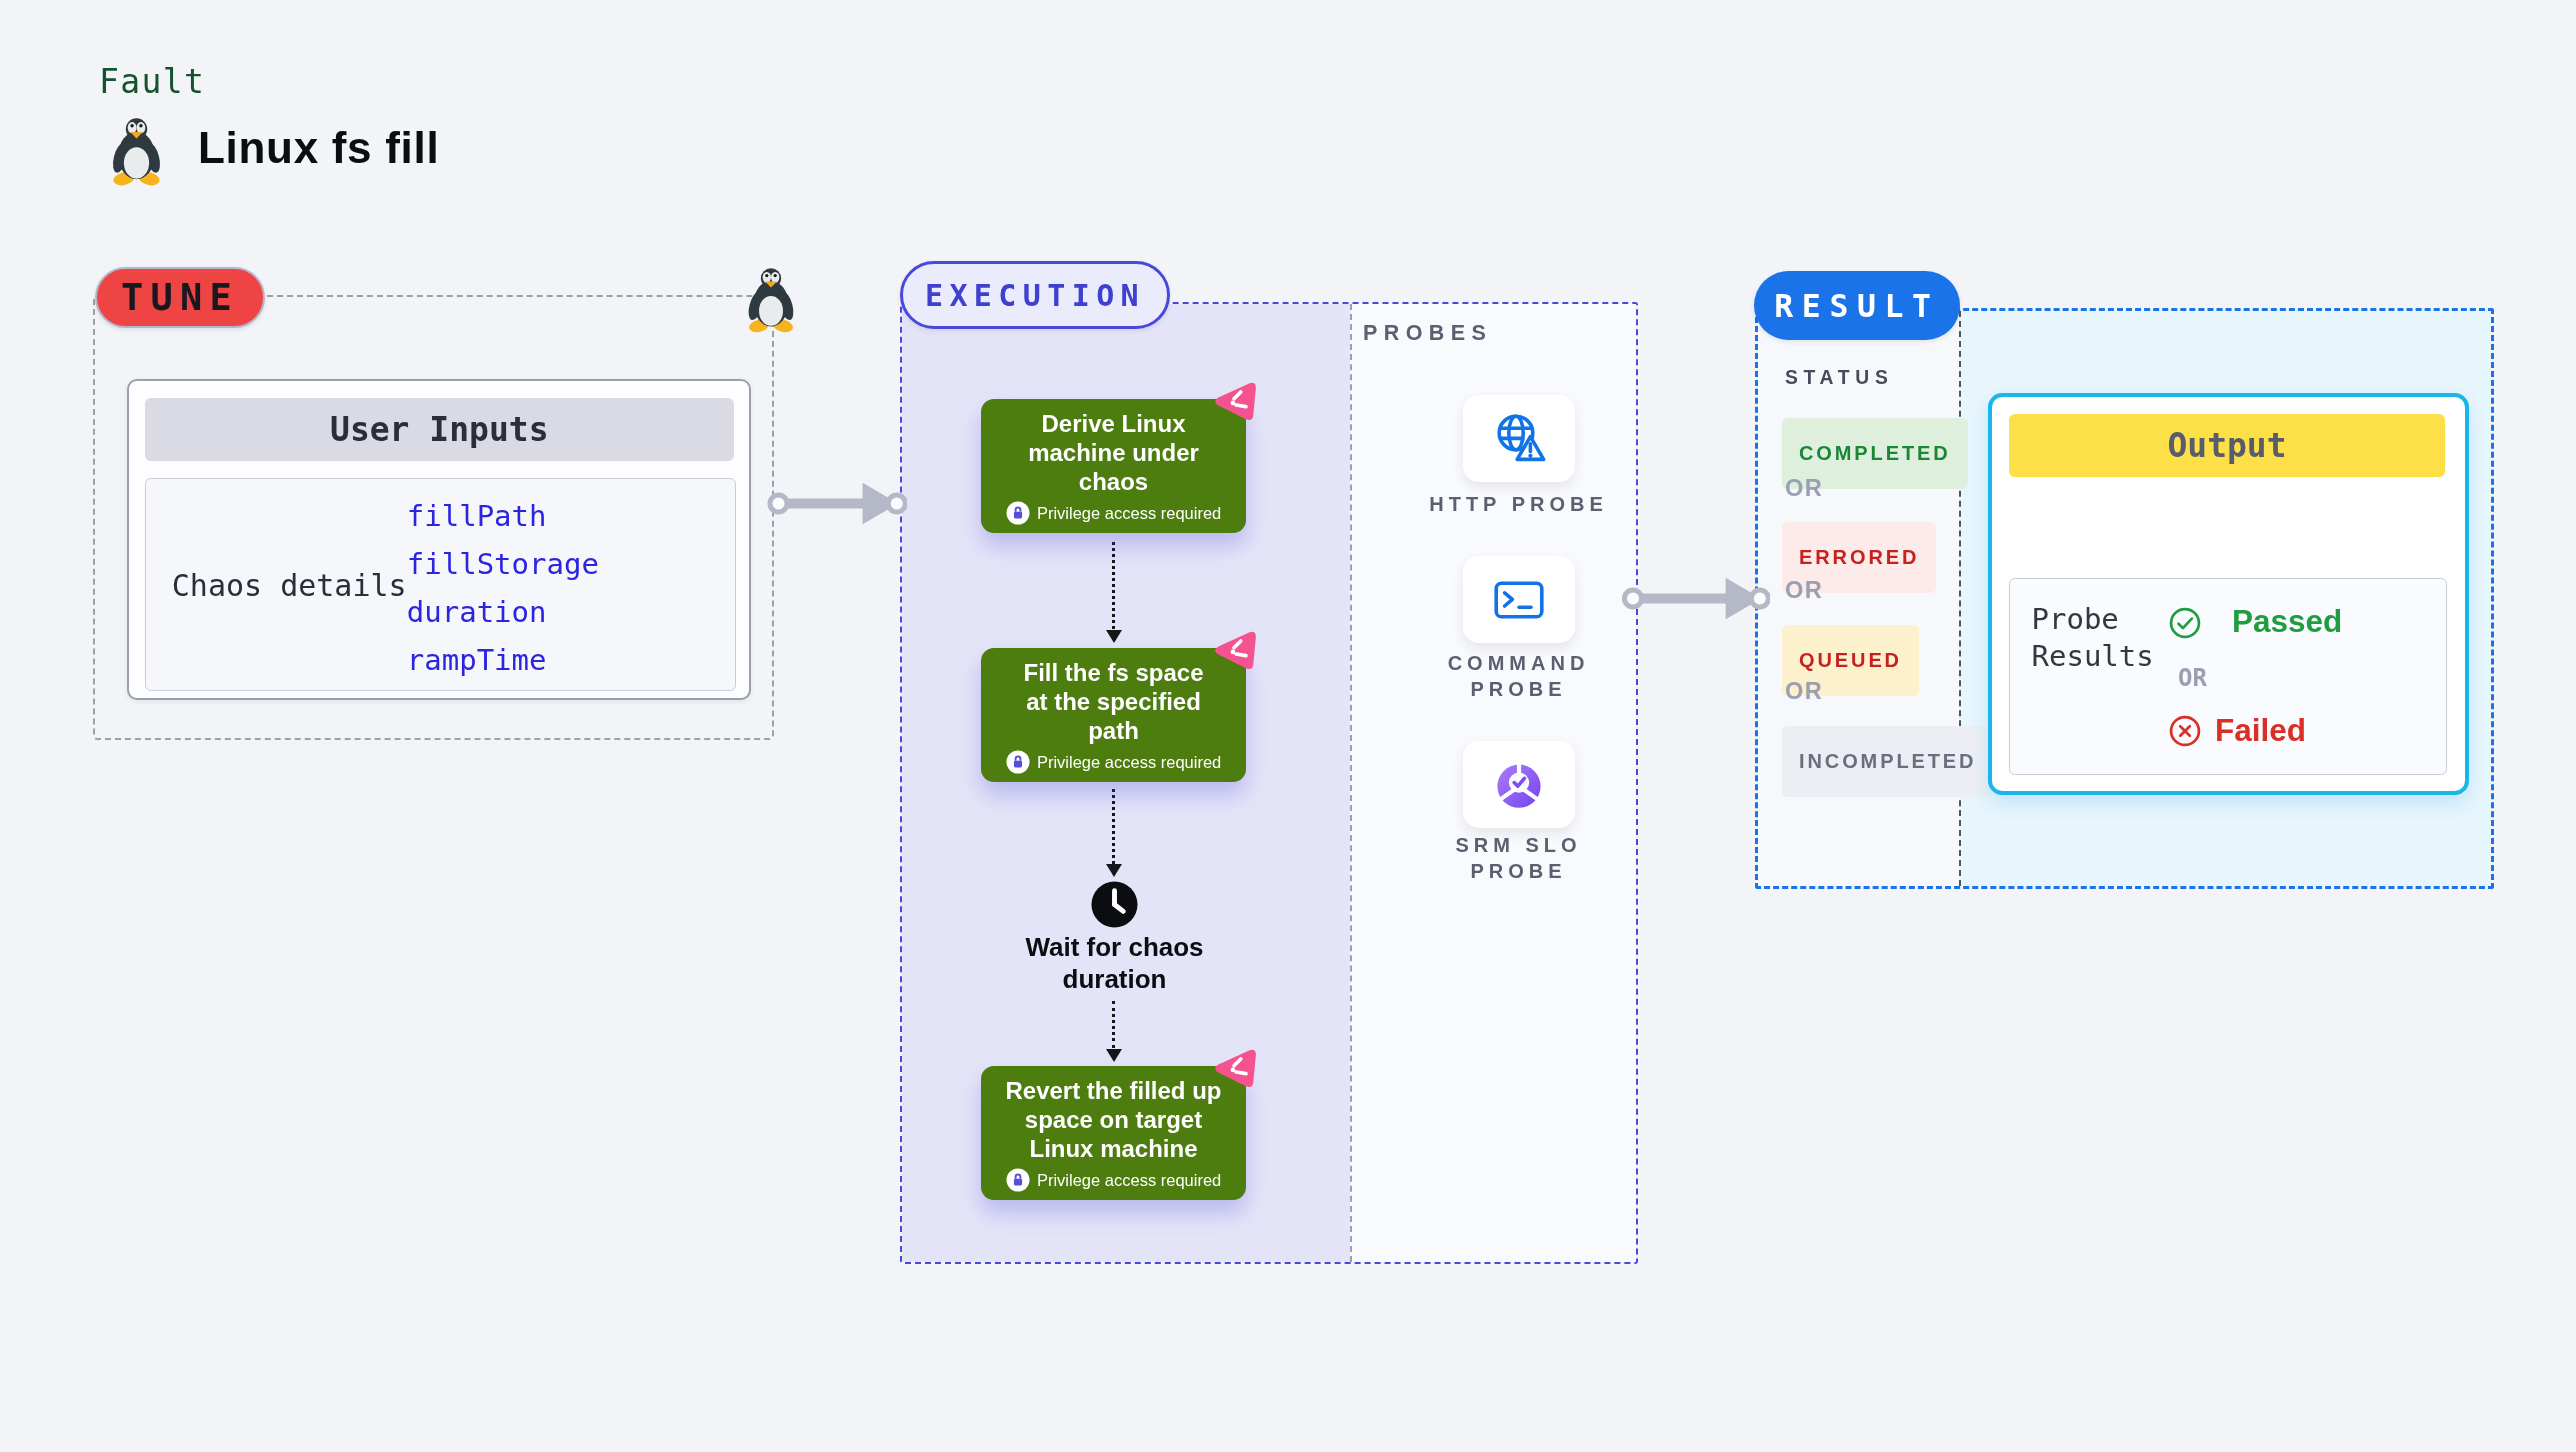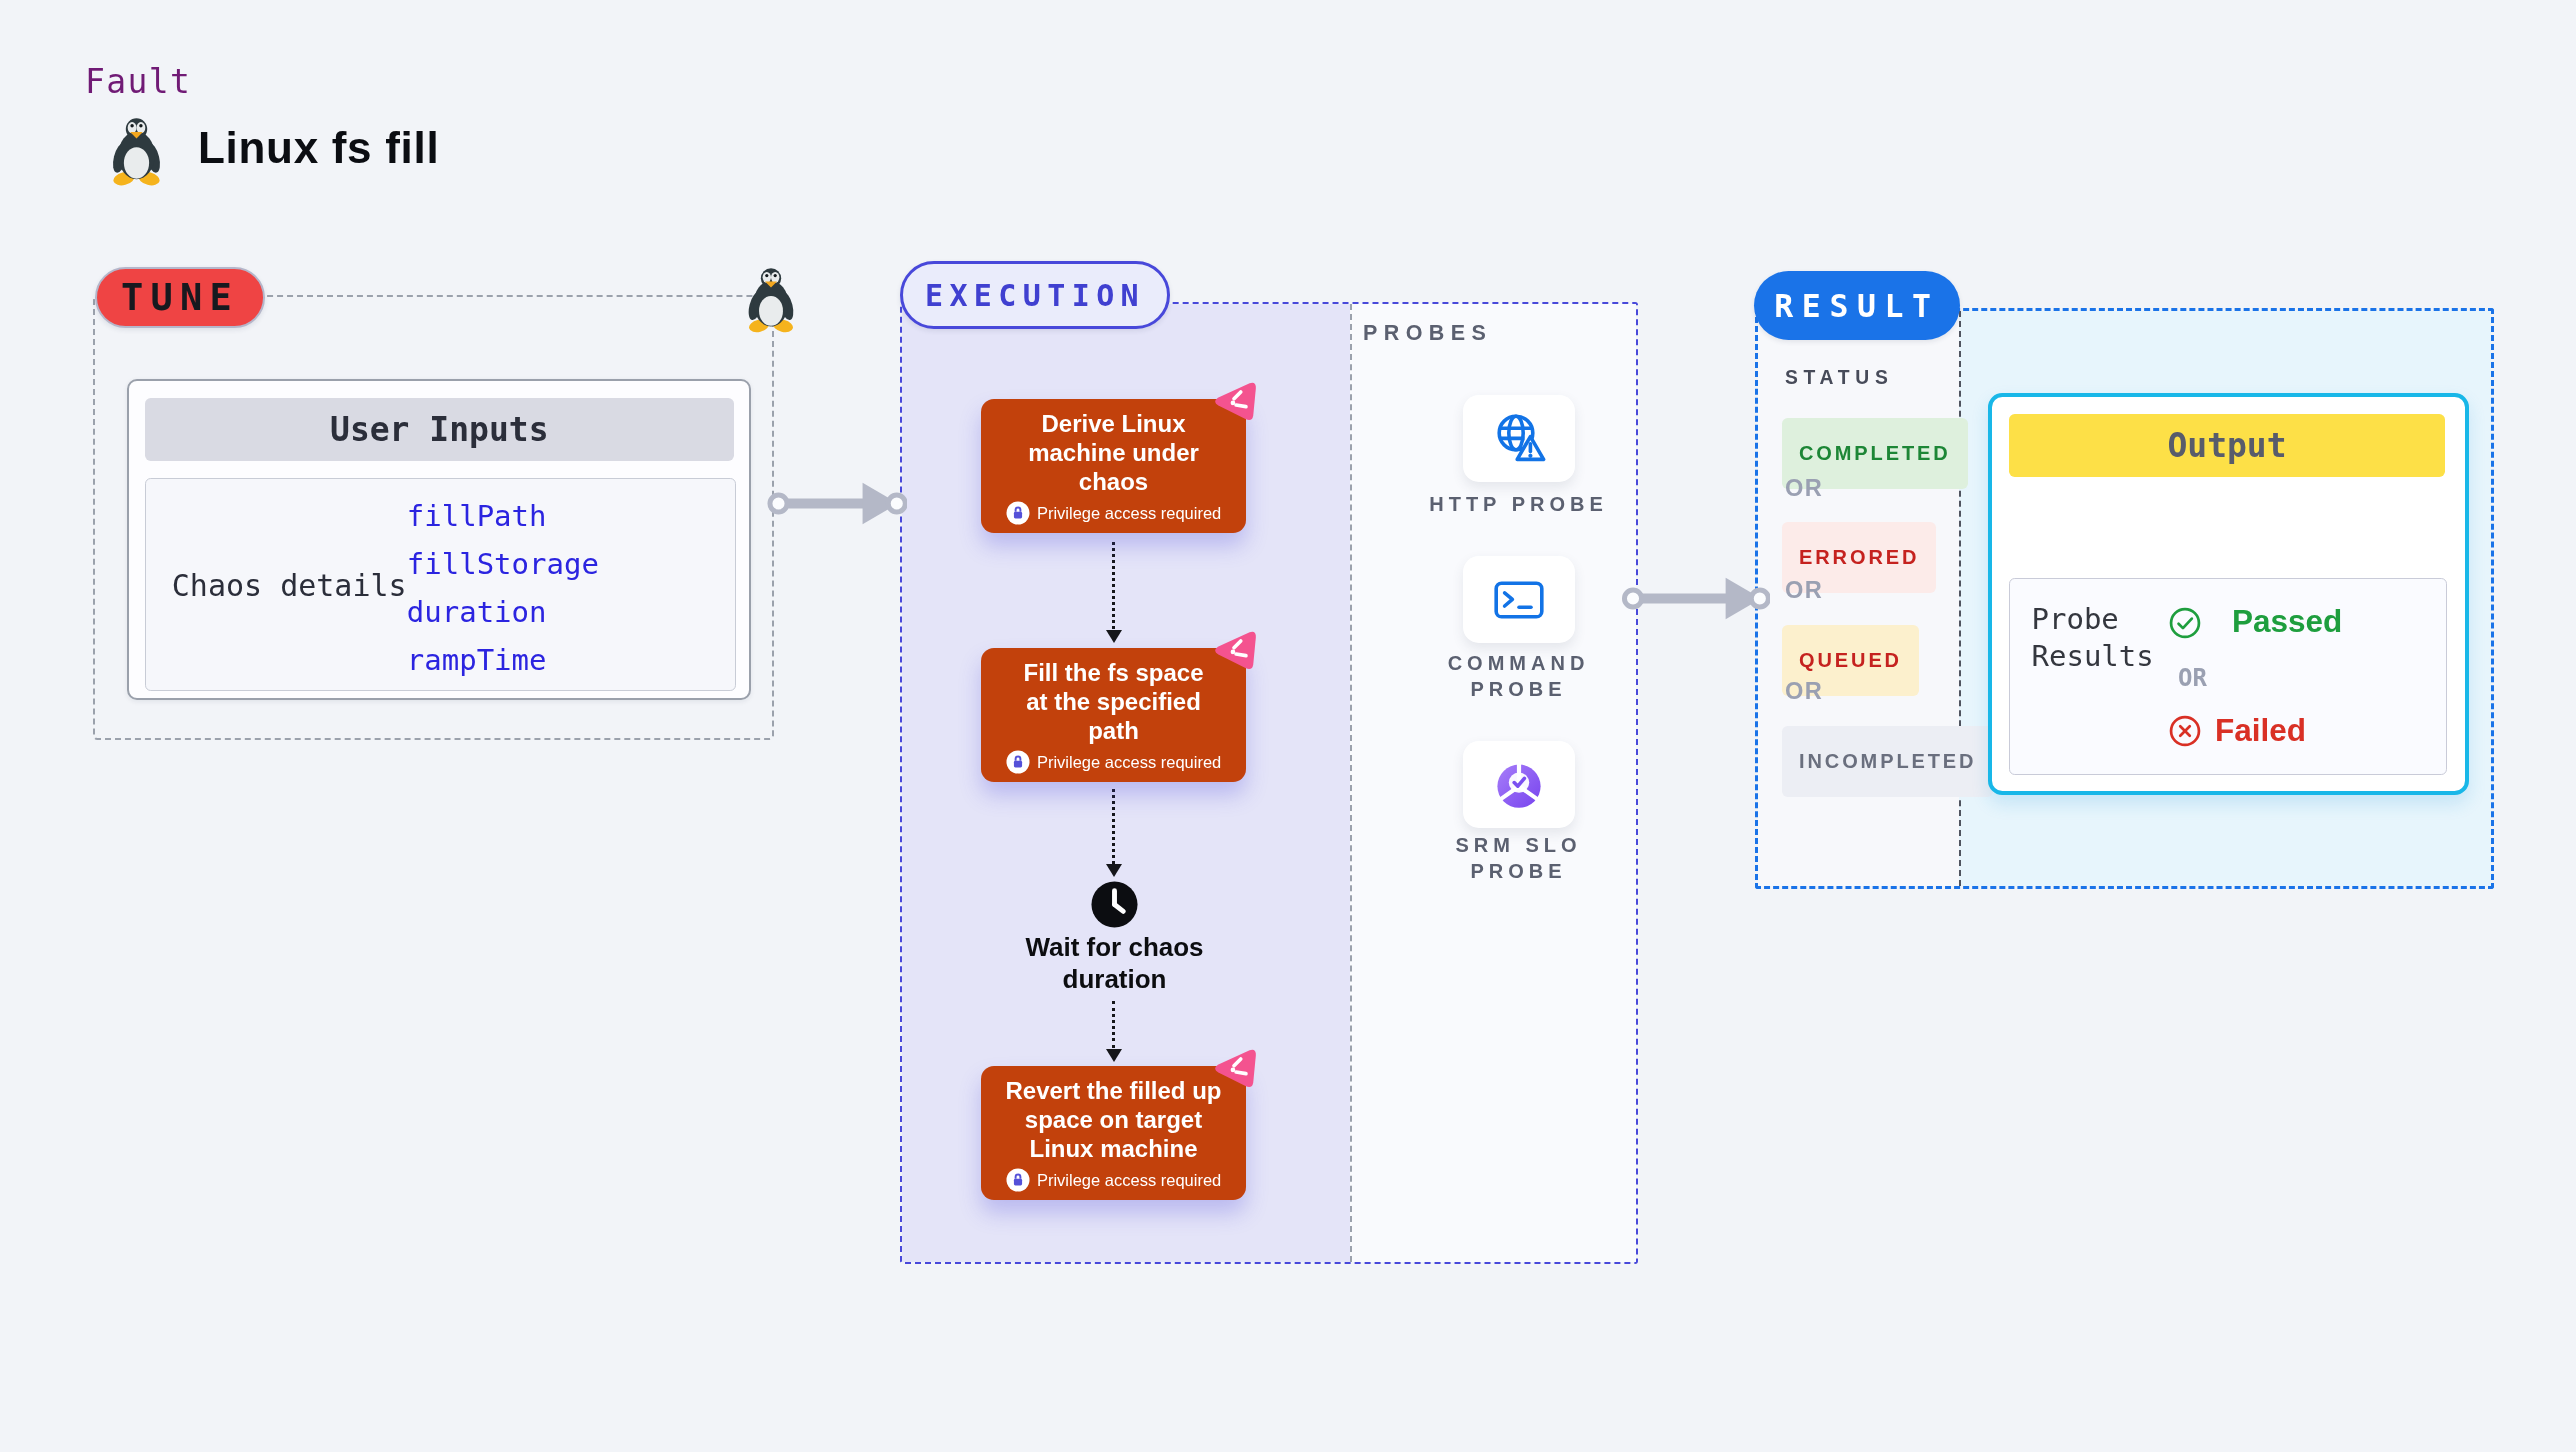--- a/index.html
+++ b/index.html
@@ -2,21 +2,21 @@
 <html style="font-size:11.5px"><head>
 <meta charset="utf-8">
 <style>
   html,body{margin:0;padding:0;}
   body{width:2576px;height:1452px;background:#f2f4f8;font-family:"Liberation Sans",sans-serif;position:relative;overflow:hidden;}
   #canvas{position:absolute;inset:0;}
   .mono{font-family:"DejaVu Sans Mono",monospace;}
   .abs{position:absolute;}
 
   
-  .kicker{left:85px;top:62px;font-size:33px;color:#701a75;letter-spacing:1.4px;}
+  .kicker{left:99px;top:62px;font-size:33px;color:#14532d;letter-spacing:1.4px;}
   .tux-large{left:105px;top:115px;width:63px;height:72px;}
   .page-title{left:198px;top:123px;font-size:44px;font-weight:800;color:#0b0d12;letter-spacing:0.7px;}
 
   
   .pill{display:flex;align-items:center;justify-content:center;border-radius:43px;font-weight:bold;z-index:6;box-shadow:0 2.1px 5.7px rgba(40,45,80,.10);}
   .tune-pill{left:95px;top:267px;width:166px;height:57px;background:#ef4444;border:2.9px solid #b5b6ca;color:#17191f;font-size:37px;letter-spacing:7.2px;}
   .exec-pill{left:900px;top:261px;width:264px;height:62px;background:#eaecfb;border:3.6px solid #4848da;color:#4040d0;font-size:30px;letter-spacing:6.4px;}
   .result-pill{left:1754px;top:271px;width:206px;height:69px;background:#1a73e8;border:none;color:#ffffff;font-size:31.5px;letter-spacing:8.6px;}
 
   
@@ -28,21 +28,21 @@
   .chaos-details{position:absolute;left:26px;top:89px;font-size:30px;color:#2b2e3a;}
   .inputs{position:absolute;left:261px;top:13px;display:flex;flex-direction:column;}
   .input-link{font-size:29px;line-height:48px;color:#2b24e0;}
 
   
   .exec-box{left:900px;top:302px;width:734px;height:958px;border:2.9px dashed #4848da;border-radius:2.9px;}
   .exec-left{position:absolute;left:0;top:0;bottom:0;width:448px;background:#e4e4f8;}
   .exec-right{position:absolute;left:448px;top:0;bottom:0;right:0;background:#f9fafd;}
   .exec-divider{position:absolute;left:448px;top:0;bottom:0;border-left:2.1px dashed #9ba1ac;}
 
-  .step-card{left:981px;width:265px;height:133px;background:#c2410c;border-radius:13px;box-shadow:0 13px 21.5px rgba(80,76,220,.28);z-index:3;display:flex;flex-direction:column;align-items:center;justify-content:center;padding-top:1.4px;}
+  .step-card{left:981px;width:265px;height:133px;background:#4d7c0f;border-radius:13px;box-shadow:0 13px 21.5px rgba(80,76,220,.28);z-index:3;display:flex;flex-direction:column;align-items:center;justify-content:center;padding-top:1.4px;}
   .step-title{font-size:24px;line-height:29px;font-weight:bold;color:#fff;text-align:center;}
   .priv-row{margin-top:5.7px;display:flex;align-items:center;gap:7.2px;}
   .priv-row svg{width:24px;height:24px;}
   .priv-text{font-size:16.5px;color:#fff;}
   .badge{position:absolute;right:-14.3px;top:-21.5px;width:52px;height:52px;z-index:4;}
 
   .dotted-arrow{border-left:3.6px dotted #15161a;z-index:2;}
   .arrow-head-down{width:0;height:0;border-left:8.6px solid transparent;border-right:8.6px solid transparent;border-top:13px solid #15161a;z-index:2;}
 
   .clock-icon{left:1090px;top:880px;width:49px;height:49px;}

